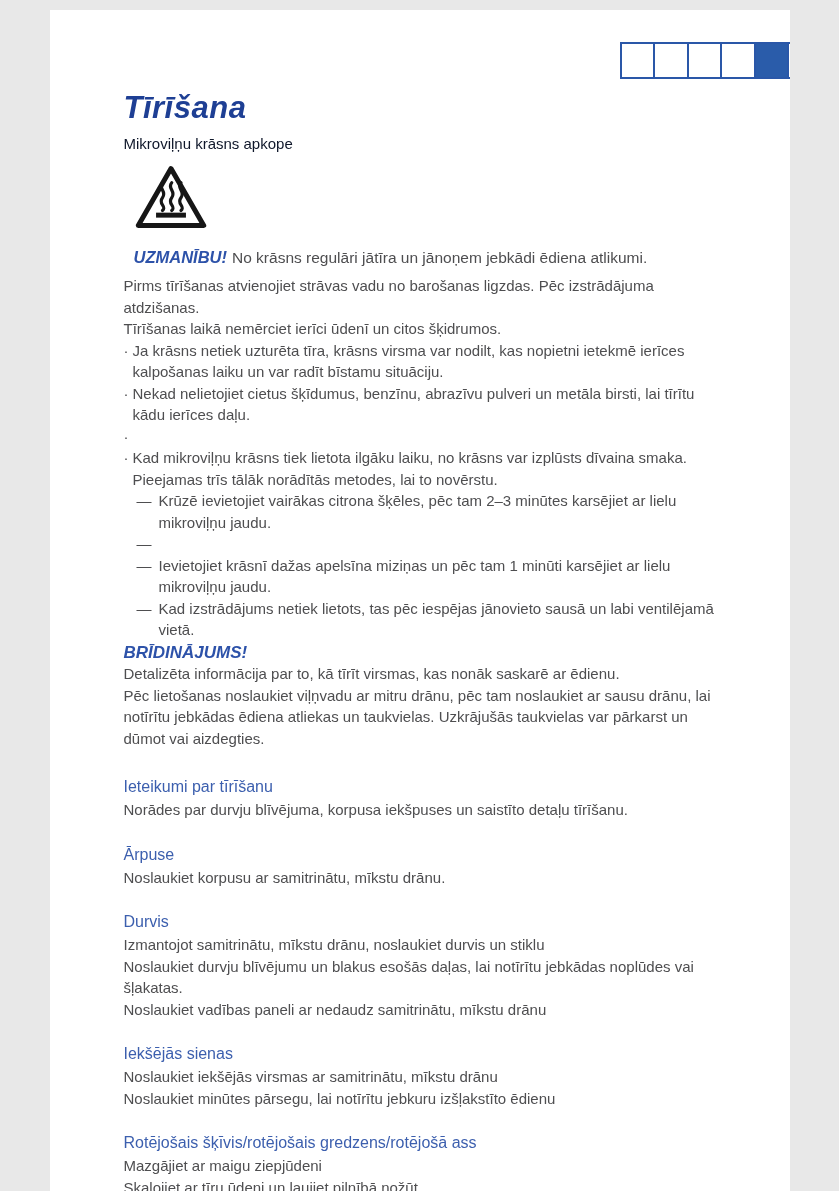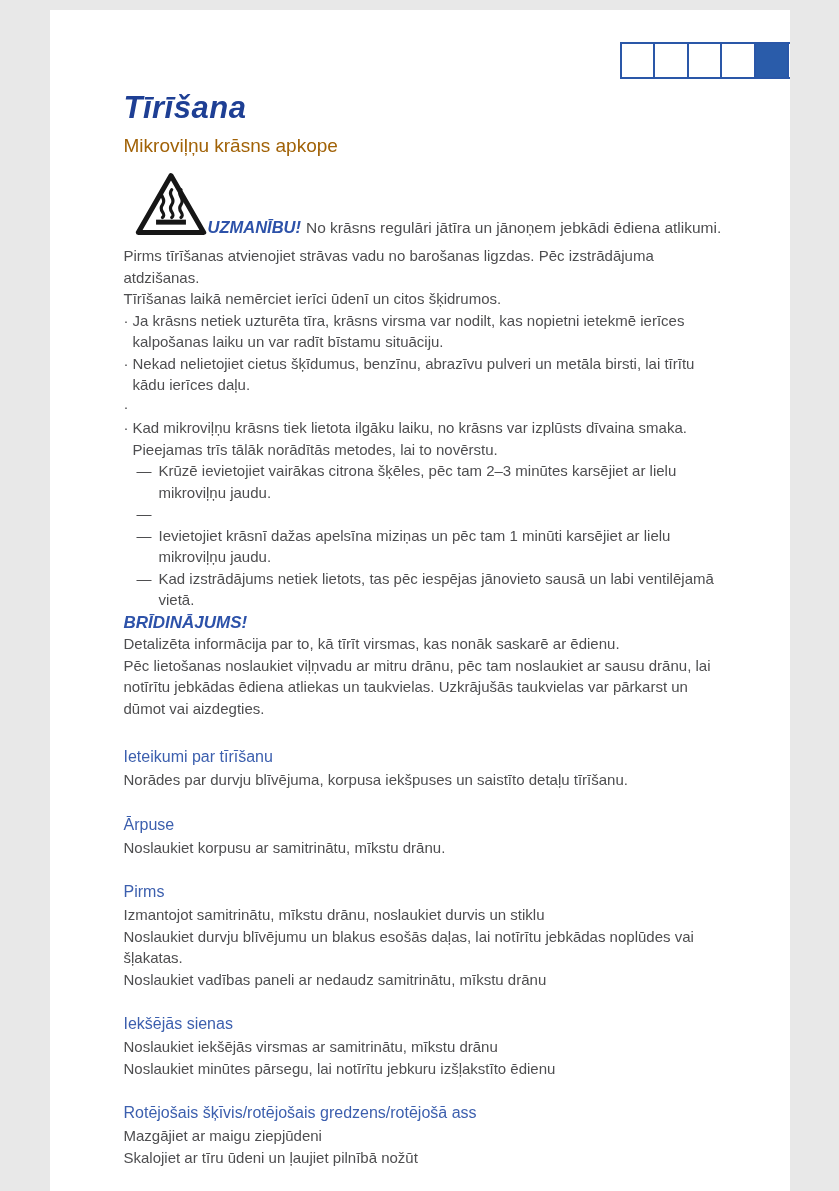--- a/index.html
+++ b/index.html
@@ -26,26 +26,27 @@
 
   .content {
     position:absolute; top:80px; left:74px; right:62px;
   }
   .doc-title {
     font-size:31px; font-weight:bold; font-style:italic;
     color:#1e3f94; letter-spacing:0.5px;
   }
   .doc-subtitle {
     margin-top:9px;
-    font-size:19px; color:#a16207;
+    font-size:15px; color:#0f172a;
   }
   .warning-row {
-    display:flex; align-items:flex-end; 
+    display:flex; align-items:flex-start; gap:16px;
     margin-top:11px; padding-left:10px;
     min-height:70px;
+    flex-direction:column;
   }
   .warning-row .icon { flex:0 0 auto; width:74px; height:68px; }
   .warning-row .icon svg { width:100%; height:100%; display:block; }
   .warning-text { font-size:15.5px; line-height:21px; }
   .warning-label {
     color:#2d52a9; font-weight:bold; font-style:italic;
     font-size:16.5px; margin-right:5px;
   }
   .body-text { font-size:15px; line-height:21.5px; }
   .intro { margin-top:7px; }
@@ -159,21 +160,21 @@
       <div class="section-heading">Ieteikumi par tīrīšanu</div>
       <div class="body-text">Norādes par durvju blīvējuma, korpusa iekšpuses un saistīto detaļu tīrīšanu.</div>
     </div>
 
     <div class="section sec-gap">
       <div class="section-heading">Ārpuse</div>
       <div class="body-text">Noslaukiet korpusu ar samitrinātu, mīkstu drānu.</div>
     </div>
 
     <div class="section sec-gap">
-      <div class="section-heading">Pirms</div>
+      <div class="section-heading">Durvis</div>
       <div class="body-text">Izmantojot samitrinātu, mīkstu drānu, noslaukiet durvis un stiklu</div>
       <div class="body-text">Noslaukiet durvju blīvējumu un blakus esošās daļas, lai notīrītu jebkādas noplūdes vai šļakatas.</div>
       <div class="body-text">Noslaukiet vadības paneli ar nedaudz samitrinātu, mīkstu drānu</div>
     </div>
 
     <div class="section sec-gap">
       <div class="section-heading">Iekšējās sienas</div>
       <div class="body-text">Noslaukiet iekšējās virsmas ar samitrinātu, mīkstu drānu</div>
       <div class="body-text">Noslaukiet minūtes pārsegu, lai notīrītu jebkuru izšļakstīto ēdienu</div>
     </div>

